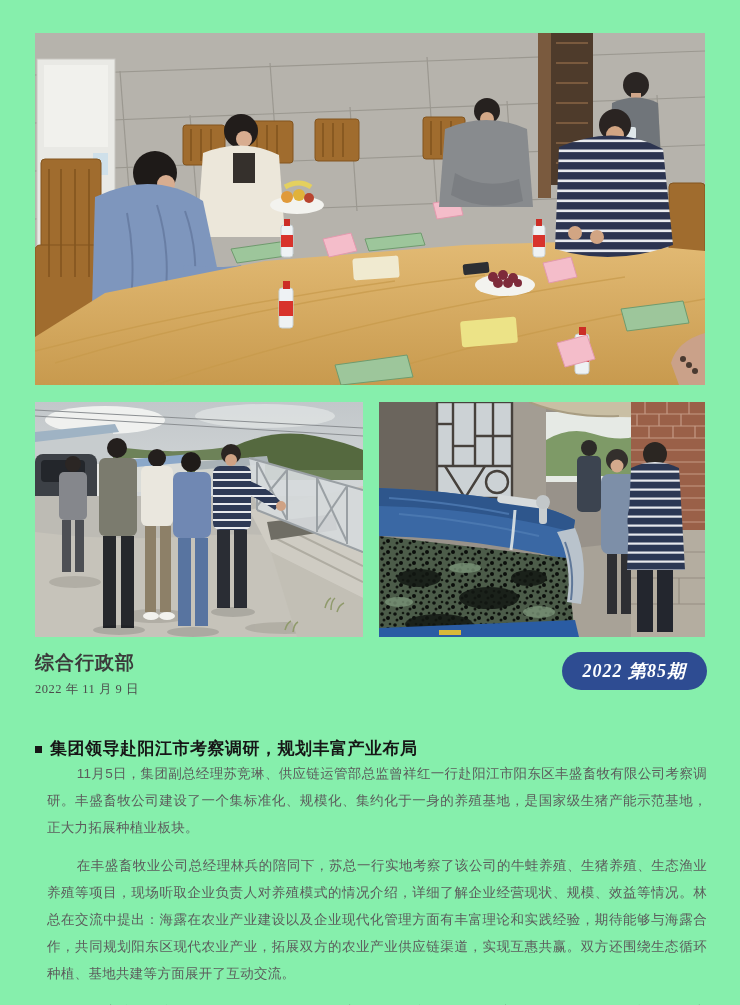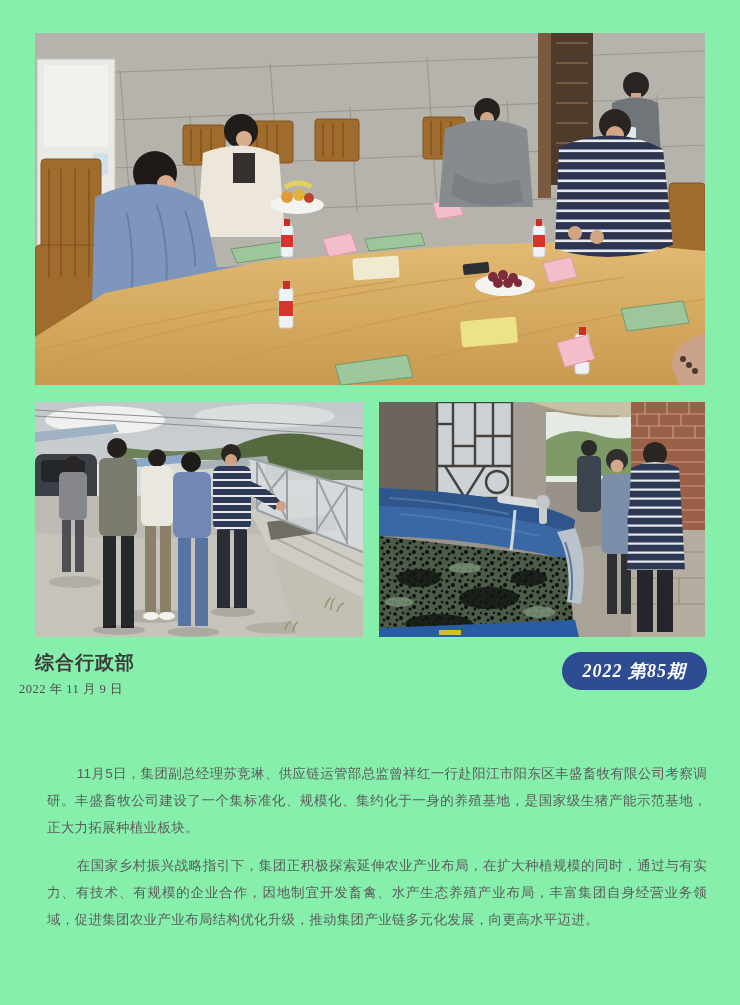--- a/index.html
+++ b/index.html
@@ -6,21 +6,21 @@
   #page{position:relative;width:740px;height:1005px;background:#86efac;overflow:hidden;
         font-family:"Liberation Sans","DejaVu Sans",sans-serif;}
   .photo{position:absolute;overflow:hidden;background:#d8d5ce;}
   .photo svg{display:block;width:100%;height:100%;}
   #photo-main{left:35px;top:33px;width:670px;height:352px;}
   #photo-left{left:35px;top:402px;width:328px;height:235px;}
   #photo-right{left:379px;top:402px;width:326px;height:235px;}
 
   #dept-name{position:absolute;left:35px;top:650px;font-family:"Liberation Serif","DejaVu Serif",serif;
              font-weight:bold;font-size:19px;color:#3b3b3b;letter-spacing:1px;}
-  #pub-date{position:absolute;left:19px;top:681px;font-family:"Liberation Serif","DejaVu Serif",serif;
+  #pub-date{position:absolute;left:35px;top:681px;font-family:"Liberation Serif","DejaVu Serif",serif;
             font-size:12.5px;color:#4c4c4c;letter-spacing:.5px;}
   #issue-badge{position:absolute;right:33px;top:652px;height:38px;line-height:38px;
                padding:0 21px;border-radius:19px;background:#2e4c92;color:#ffffff;
                font-family:"Liberation Serif","DejaVu Serif",serif;font-weight:bold;
                font-size:18px;letter-spacing:1px;}
   #headline{position:absolute;left:35px;top:737px;width:672px;margin:0;
             font-size:17px;font-weight:bold;color:#161616;letter-spacing:.5px;
             display:flex;align-items:center;gap:8px;}
   .bullet-sq{width:7px;height:7px;background:#161616;flex:0 0 auto;margin-top:1px;}
   #article-body{position:absolute;left:35px;top:760px;width:672px;}
@@ -414,19 +414,24 @@
       <path d="M252 100 q-8 22 2 40 l12 -4 -4 -38 z" fill="url(#stripes3)"></path>
       <rect x="258" y="168" width="16" height="62" fill="#23262e"></rect>
         <rect x="278" y="168" width="16" height="62" fill="#23262e"></rect>
     </svg>
   </div>
 
   <div id="dept-name">综合行政部</div>
   <div id="pub-date">2022 年 11 月 9 日</div>
   <div id="issue-badge" style="background: rgb(46, 76, 146); font-style: italic;">2022 第85期</div>
 
+  <h1 id="headline">
+    <span class="bullet-sq"></span>
+    <span>集团领导赴阳江市考察调研，规划丰富产业布局</span>
+  </h1>
 
   <div id="article-body">
     <p>11月5日，集团副总经理苏竞琳、供应链运管部总监曾祥红一行赴阳江市阳东区丰盛畜牧有限公司考察调研。丰盛畜牧公司建设了一个集标准化、规模化、集约化于一身的养殖基地，是国家级生猪产能示范基地，正大力拓展种植业板块。</p>
+    <p>在丰盛畜牧业公司总经理林兵的陪同下，苏总一行实地考察了该公司的牛蛙养殖、生猪养殖、生态渔业养殖等项目，现场听取企业负责人对养殖模式的情况介绍，详细了解企业经营现状、规模、效益等情况。林总在交流中提出：海露在农业产业建设以及企业现代化管理方面有丰富理论和实践经验，期待能够与海露合作，共同规划阳东区现代农业产业，拓展双方的农业产业供应链渠道，实现互惠共赢。双方还围绕生态循环种植、基地共建等方面展开了互动交流。</p>
     <p>在国家乡村振兴战略指引下，集团正积极探索延伸农业产业布局，在扩大种植规模的同时，通过与有实力、有技术、有规模的企业合作，因地制宜开发畜禽、水产生态养殖产业布局，丰富集团自身经营业务领域，促进集团农业产业布局结构优化升级，推动集团产业链多元化发展，向更高水平迈进。</p>
   </div>
 
 </div>
 
 </body></html>

